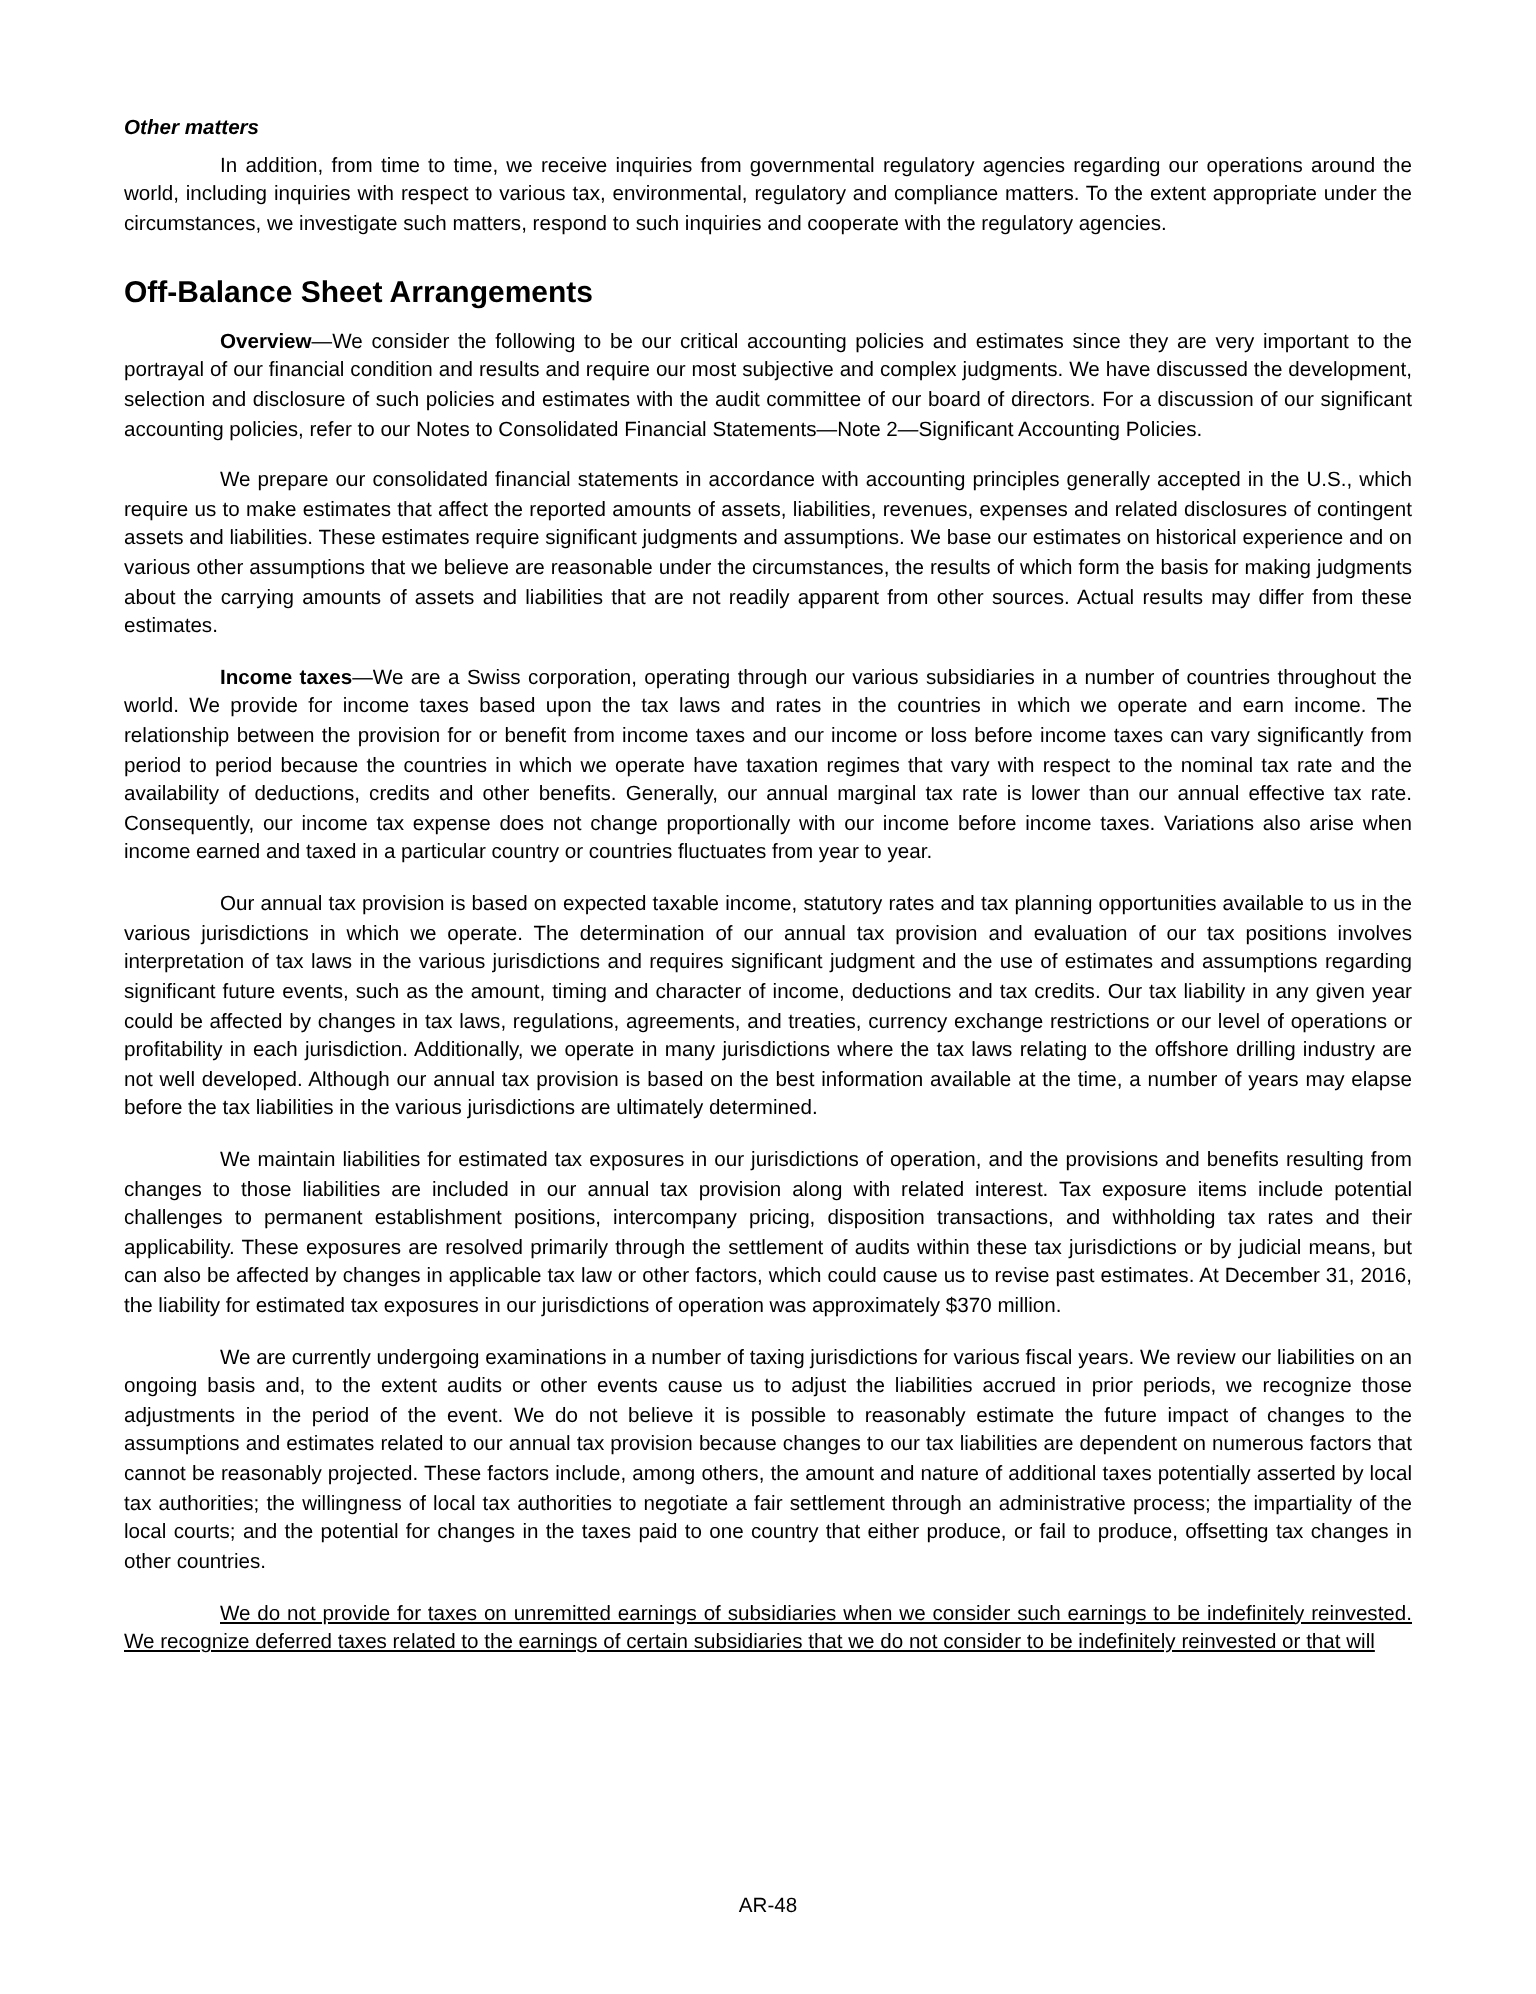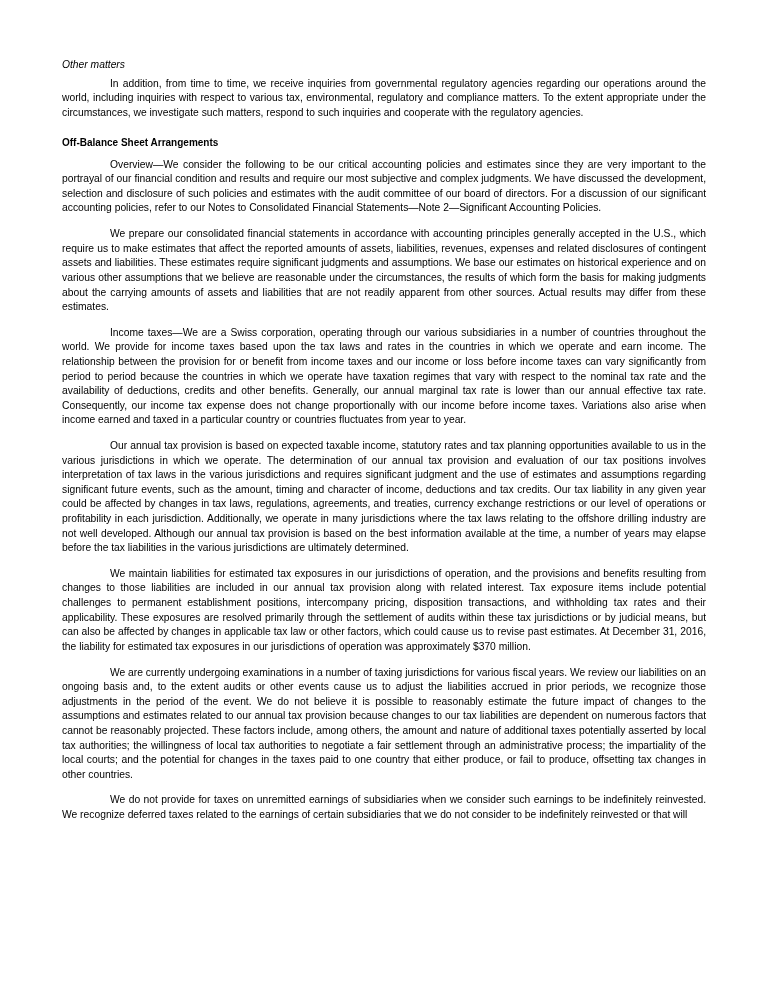--- a/index.html
+++ b/index.html
@@ -21,39 +21,40 @@
     overflow: hidden;
   }
   .doc {
     font-size: 10.3px;
     line-height: 1.42;
     color: #000000;
     text-align: justify;
   }
   .italic-head {
     font-style: italic;
-    font-weight: normal;
+    font-weight: bold;
     font-size: 10.3px;
     margin: 0 0 4px 0;
   }
   .section-head {
     font-weight: bold;
-    font-size: 10px;
+    font-size: 15px;
     margin: 16px 0 7px 0;
     text-align: left;
   }
   p.para {
     margin: 0 0 11px 0;
     text-indent: 48px;
   }
   p.para.tight {
     margin-bottom: 0;
+    text-decoration: underline;
   }
   .lead {
-    font-weight: normal;
+    font-weight: bold;
   }
   .footer {
     position: absolute;
     left: 0;
     right: 0;
     bottom: 38px;
     text-align: center;
     font-size: 10.3px;
     color: #000;
   }
@@ -83,13 +84,16 @@
     <p class="para">Our annual tax provision is based on expected taxable income, statutory rates and tax planning opportunities available to us in the various jurisdictions in which we operate.  The determination of our annual tax provision and evaluation of our tax positions involves interpretation of tax laws in the various jurisdictions and requires significant judgment and the use of estimates and assumptions regarding significant future events, such as the amount, timing and character of income, deductions and tax credits.  Our tax liability in any given year could be affected by changes in tax laws, regulations, agreements, and treaties, currency exchange restrictions or our level of operations or profitability in each jurisdiction.  Additionally, we operate in many jurisdictions where the tax laws relating to the offshore drilling industry are not well developed.  Although our annual tax provision is based on the best information available at the time, a number of years may elapse before the tax liabilities in the various jurisdictions are ultimately determined.</p>
 
     <p class="para">We maintain liabilities for estimated tax exposures in our jurisdictions of operation, and the provisions and benefits resulting from changes to those liabilities are included in our annual tax provision along with related interest.  Tax exposure items include potential challenges to permanent establishment positions, intercompany pricing, disposition transactions, and withholding tax rates and their applicability.  These exposures are resolved primarily through the settlement of audits within these tax jurisdictions or by judicial means, but can also be affected by changes in applicable tax law or other factors, which could cause us to revise past estimates.  At December 31, 2016, the liability for estimated tax exposures in our jurisdictions of operation was approximately $370 million.</p>
 
     <p class="para">We are currently undergoing examinations in a number of taxing jurisdictions for various fiscal years.  We review our liabilities on an ongoing basis and, to the extent audits or other events cause us to adjust the liabilities accrued in prior periods, we recognize those adjustments in the period of the event.  We do not believe it is possible to reasonably estimate the future impact of changes to the assumptions and estimates related to our annual tax provision because changes to our tax liabilities are dependent on numerous factors that cannot be reasonably projected.  These factors include, among others, the amount and nature of additional taxes potentially asserted by local tax authorities; the willingness of local tax authorities to negotiate a fair settlement through an administrative process; the impartiality of the local courts; and the potential for changes in the taxes paid to one country that either produce, or fail to produce, offsetting tax changes in other countries.</p>
 
     <p class="para tight">We do not provide for taxes on unremitted earnings of subsidiaries when we consider such earnings to be indefinitely reinvested.  We recognize deferred taxes related to the earnings of certain subsidiaries that we do not consider to be indefinitely reinvested or that will</p>
 
   </div>
 
+  <div class="footer">
+    <span>AR-48</span>
+  </div>
 </div>
 
 </body></html>

